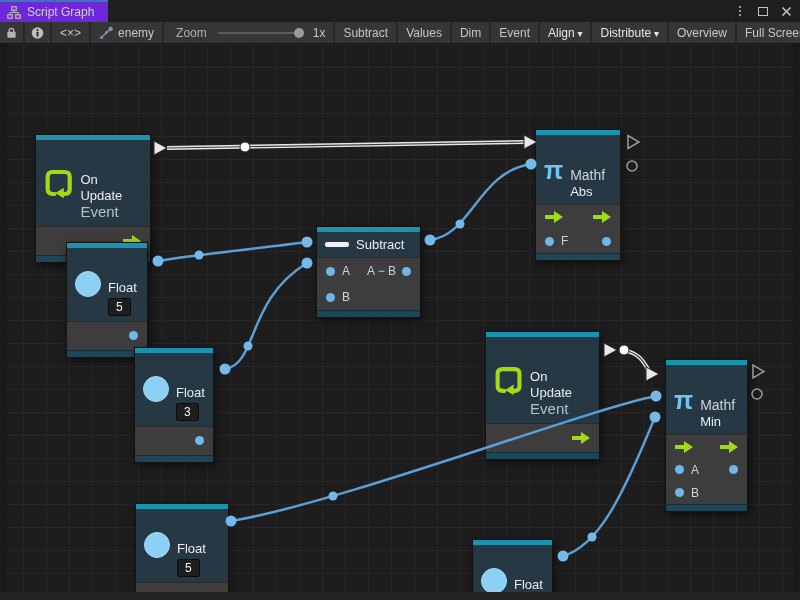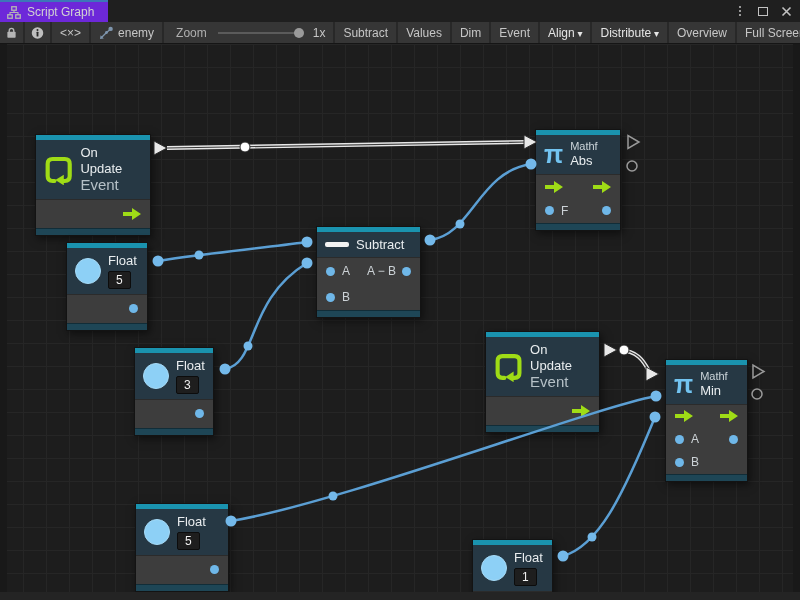--- a/index.html
+++ b/index.html
@@ -42,24 +42,24 @@
   .gutter { position:absolute; background:#191919; }
   .gutter.left  { left:0; top:44px; width:7px;  height:556px; }
   .gutter.right { right:0; top:44px; width:7px; height:556px; }
   .gutter.bottom{ left:0; top:592px; width:800px; height:8px; background:#242424; }
 
   
   .node { position:absolute; border:1px solid #131313; background:#3d3d3d;
           box-shadow:2px 3px 8px rgba(0,0,0,.5); }
   .accent { height:5px; background:#1a93af; }
   .nhead { background:#263844; display:flex; align-items:center; gap:7px; padding:5px 8px; }
-  .col { display:flex; flex-direction:column; line-height:1.2; align-items:flex-start; }
+  .col { display:flex; flex-direction:column; line-height:1.2; align-items:flex-start;margin-top:27px; }
   .title { color:#e9edef; font-size:13px; }
   .subtitle { color:#b6c1c7; font-size:15px; }
-  .cat { color:#ccd5da; font-size:11px; }
+  .cat { color:#ccd5da; font-size:14px; }
   .valuebox { margin-top:2px; background:#1e1e1e; border:1px solid #0c0c0c; border-radius:2px;
               color:#f0f0f0; font-size:12px; padding:0 7px; line-height:16px; }
   .nbody { border-top:1px solid #2b2b2b; }
   .nrow { display:flex; align-items:center; gap:7px; padding:0 9px; color:#ccd2d6; height:26px; }
   .r28 { height:28px; } .r24 { height:24px; } .r23 { height:23px; }
   .dot { width:9px; height:9px; border-radius:50%; background:#6fb7e8; flex:none; }
   .right { margin-left:auto; }
   .rgroup { margin-left:auto; display:flex; align-items:center; gap:6px; }
   .nfoot { height:7px; background:#1e4656; border-top:1px solid #112d38; }
   .garrow { display:flex; flex:none; }

